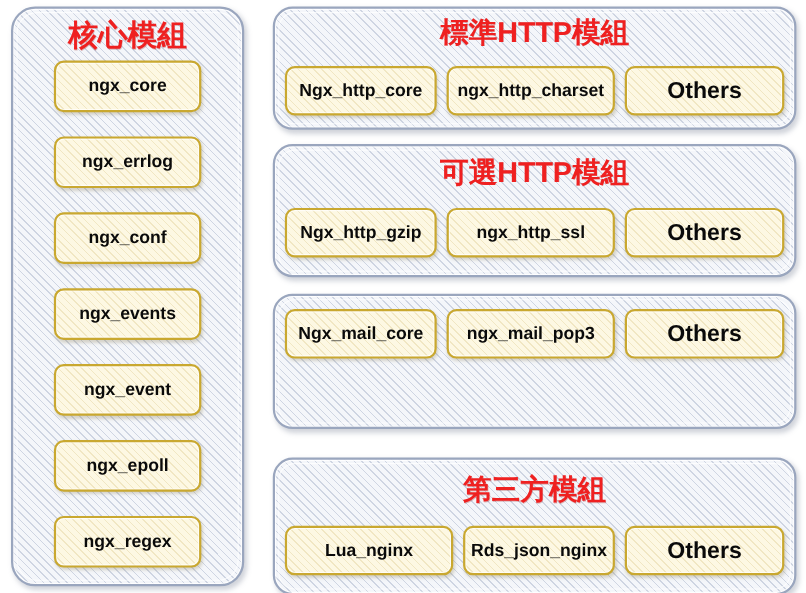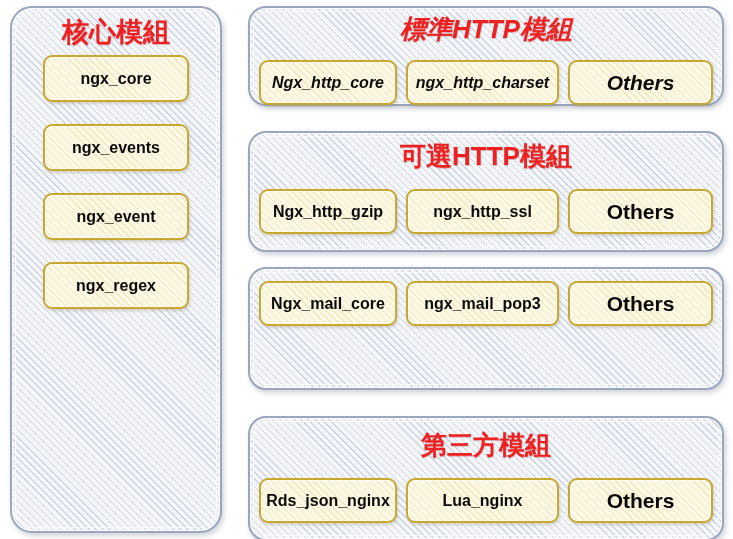--- a/index.html
+++ b/index.html
@@ -108,31 +108,31 @@
   .core-list {
     position: relative;
     z-index: 2;
     display: flex;
     flex-direction: column;
     align-items: center;
     gap: 22px;
     padding: 0 8px;
   }
   .core-list .module {
-    width: 146px;
+    width: 134px;
     height: 47px;
     font-size: 16px;
   }
 
   
   .right-panel {
     left: 248px;
     width: 476px;
   }
-  #http-std-panel   { top:   6px; height: 100px; font-style: italic; }
+  #http-std-panel   { top:   6px; height: 112px; }
   #http-opt-panel   { top: 131px; height: 121px; }
   #mail-panel       { top: 267px; height: 123px; }
   #third-panel      { top: 416px; height: 125px; }
 
   .right-panel .panel-title {
     font-size: 26px;
     margin-top: 8px;
     margin-bottom: 6px;
   }
   #http-opt-panel .panel-title { margin-top: 10px; margin-bottom: 8px; }
@@ -164,22 +164,25 @@
 </head>
 <body>
 
 <div id="diagram">
 
   <div class="panel" id="core-panel">
     <div class="panel-title">核心模組</div>
 
     <div class="core-list">
       <div class="module">ngx_core</div>
+      <div class="module">ngx_errlog</div>
+      <div class="module">ngx_conf</div>
       <div class="module">ngx_events</div>
       <div class="module">ngx_event</div>
+      <div class="module">ngx_epoll</div>
       <div class="module">ngx_regex</div>
     </div>
   </div>
 
   <div class="panel right-panel" id="http-std-panel">
     <div class="panel-title">標準HTTP模組</div>
     <div class="module-row">
       <div class="module box-a">Ngx_http_core</div>
       <div class="module box-b">ngx_http_charset</div>
       <div class="module box-c">Others</div>
@@ -199,19 +202,19 @@
     <div class="module-row">
       <div class="module box-a">Ngx_mail_core</div>
       <div class="module box-b">ngx_mail_pop3</div>
       <div class="module box-c">Others</div>
     </div>
   </div>
 
   <div class="panel right-panel" id="third-panel">
     <div class="panel-title">第三方模組</div>
     <div class="module-row">
+      <div class="module box-b">Lua_nginx</div>
       <div class="module box-a">Rds_json_nginx</div>
-      <div class="module box-b">Lua_nginx</div>
       <div class="module box-c">Others</div>
     </div>
   </div>
 
 </div>
 
 </body></html>

